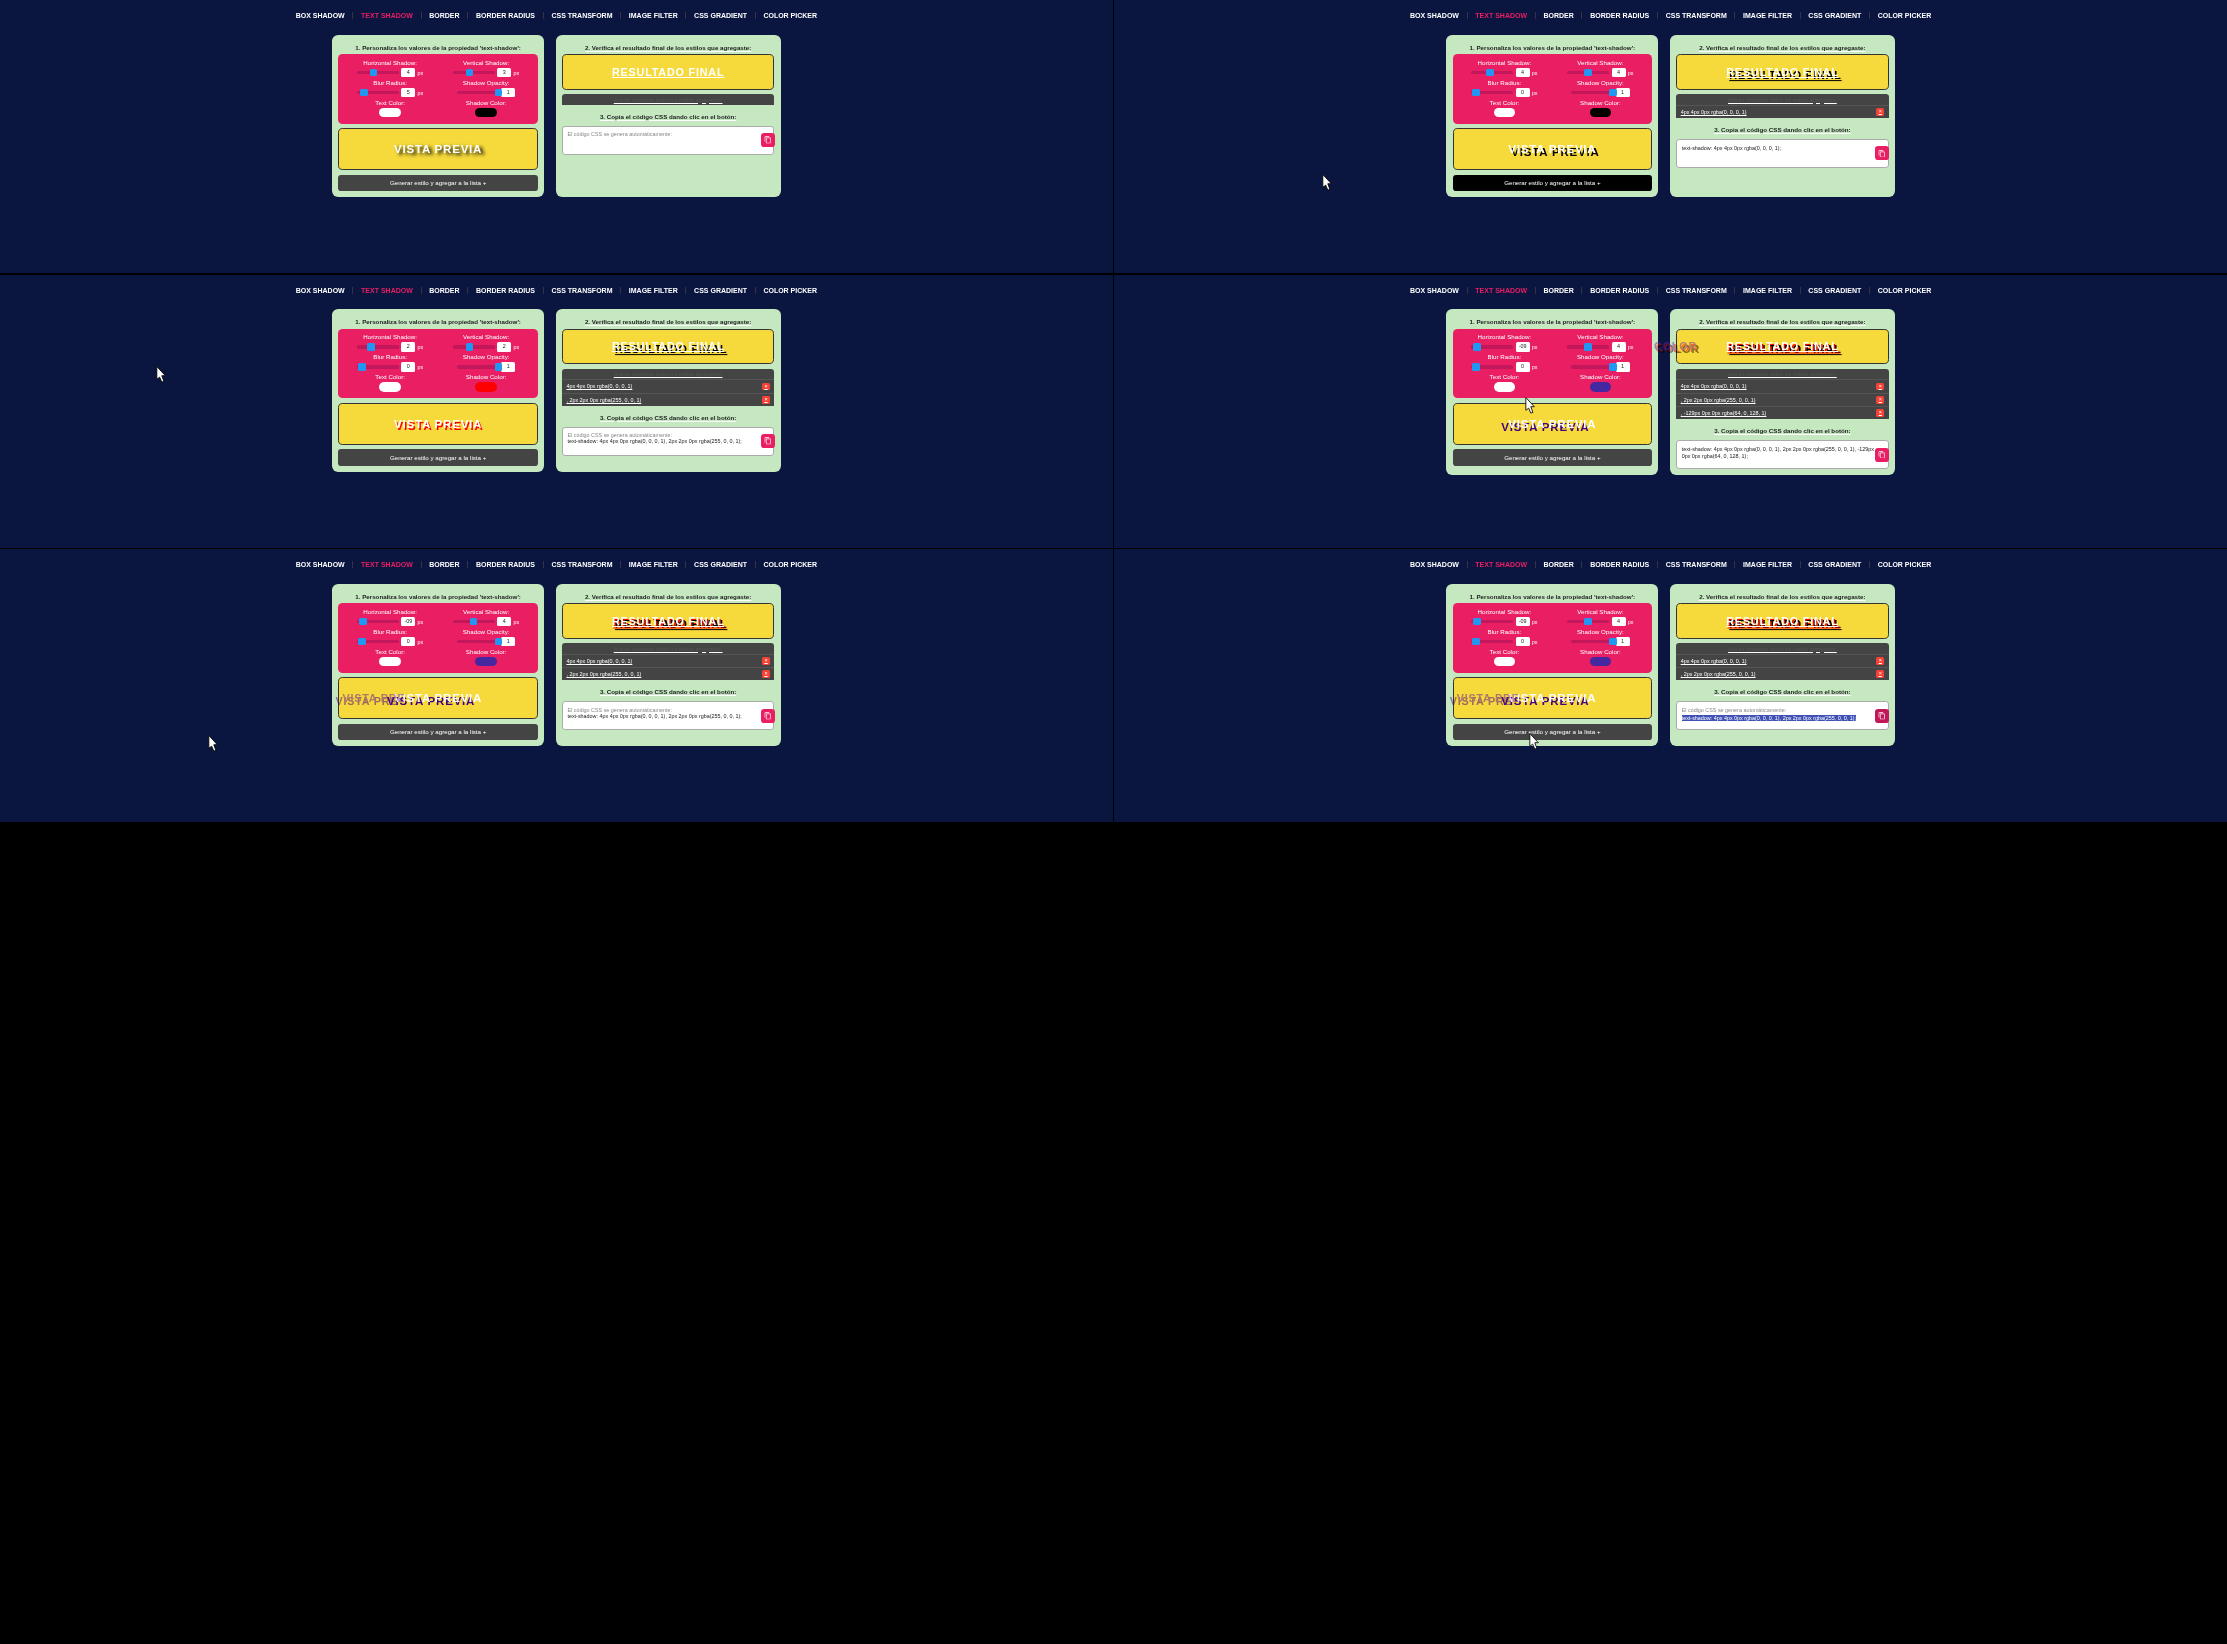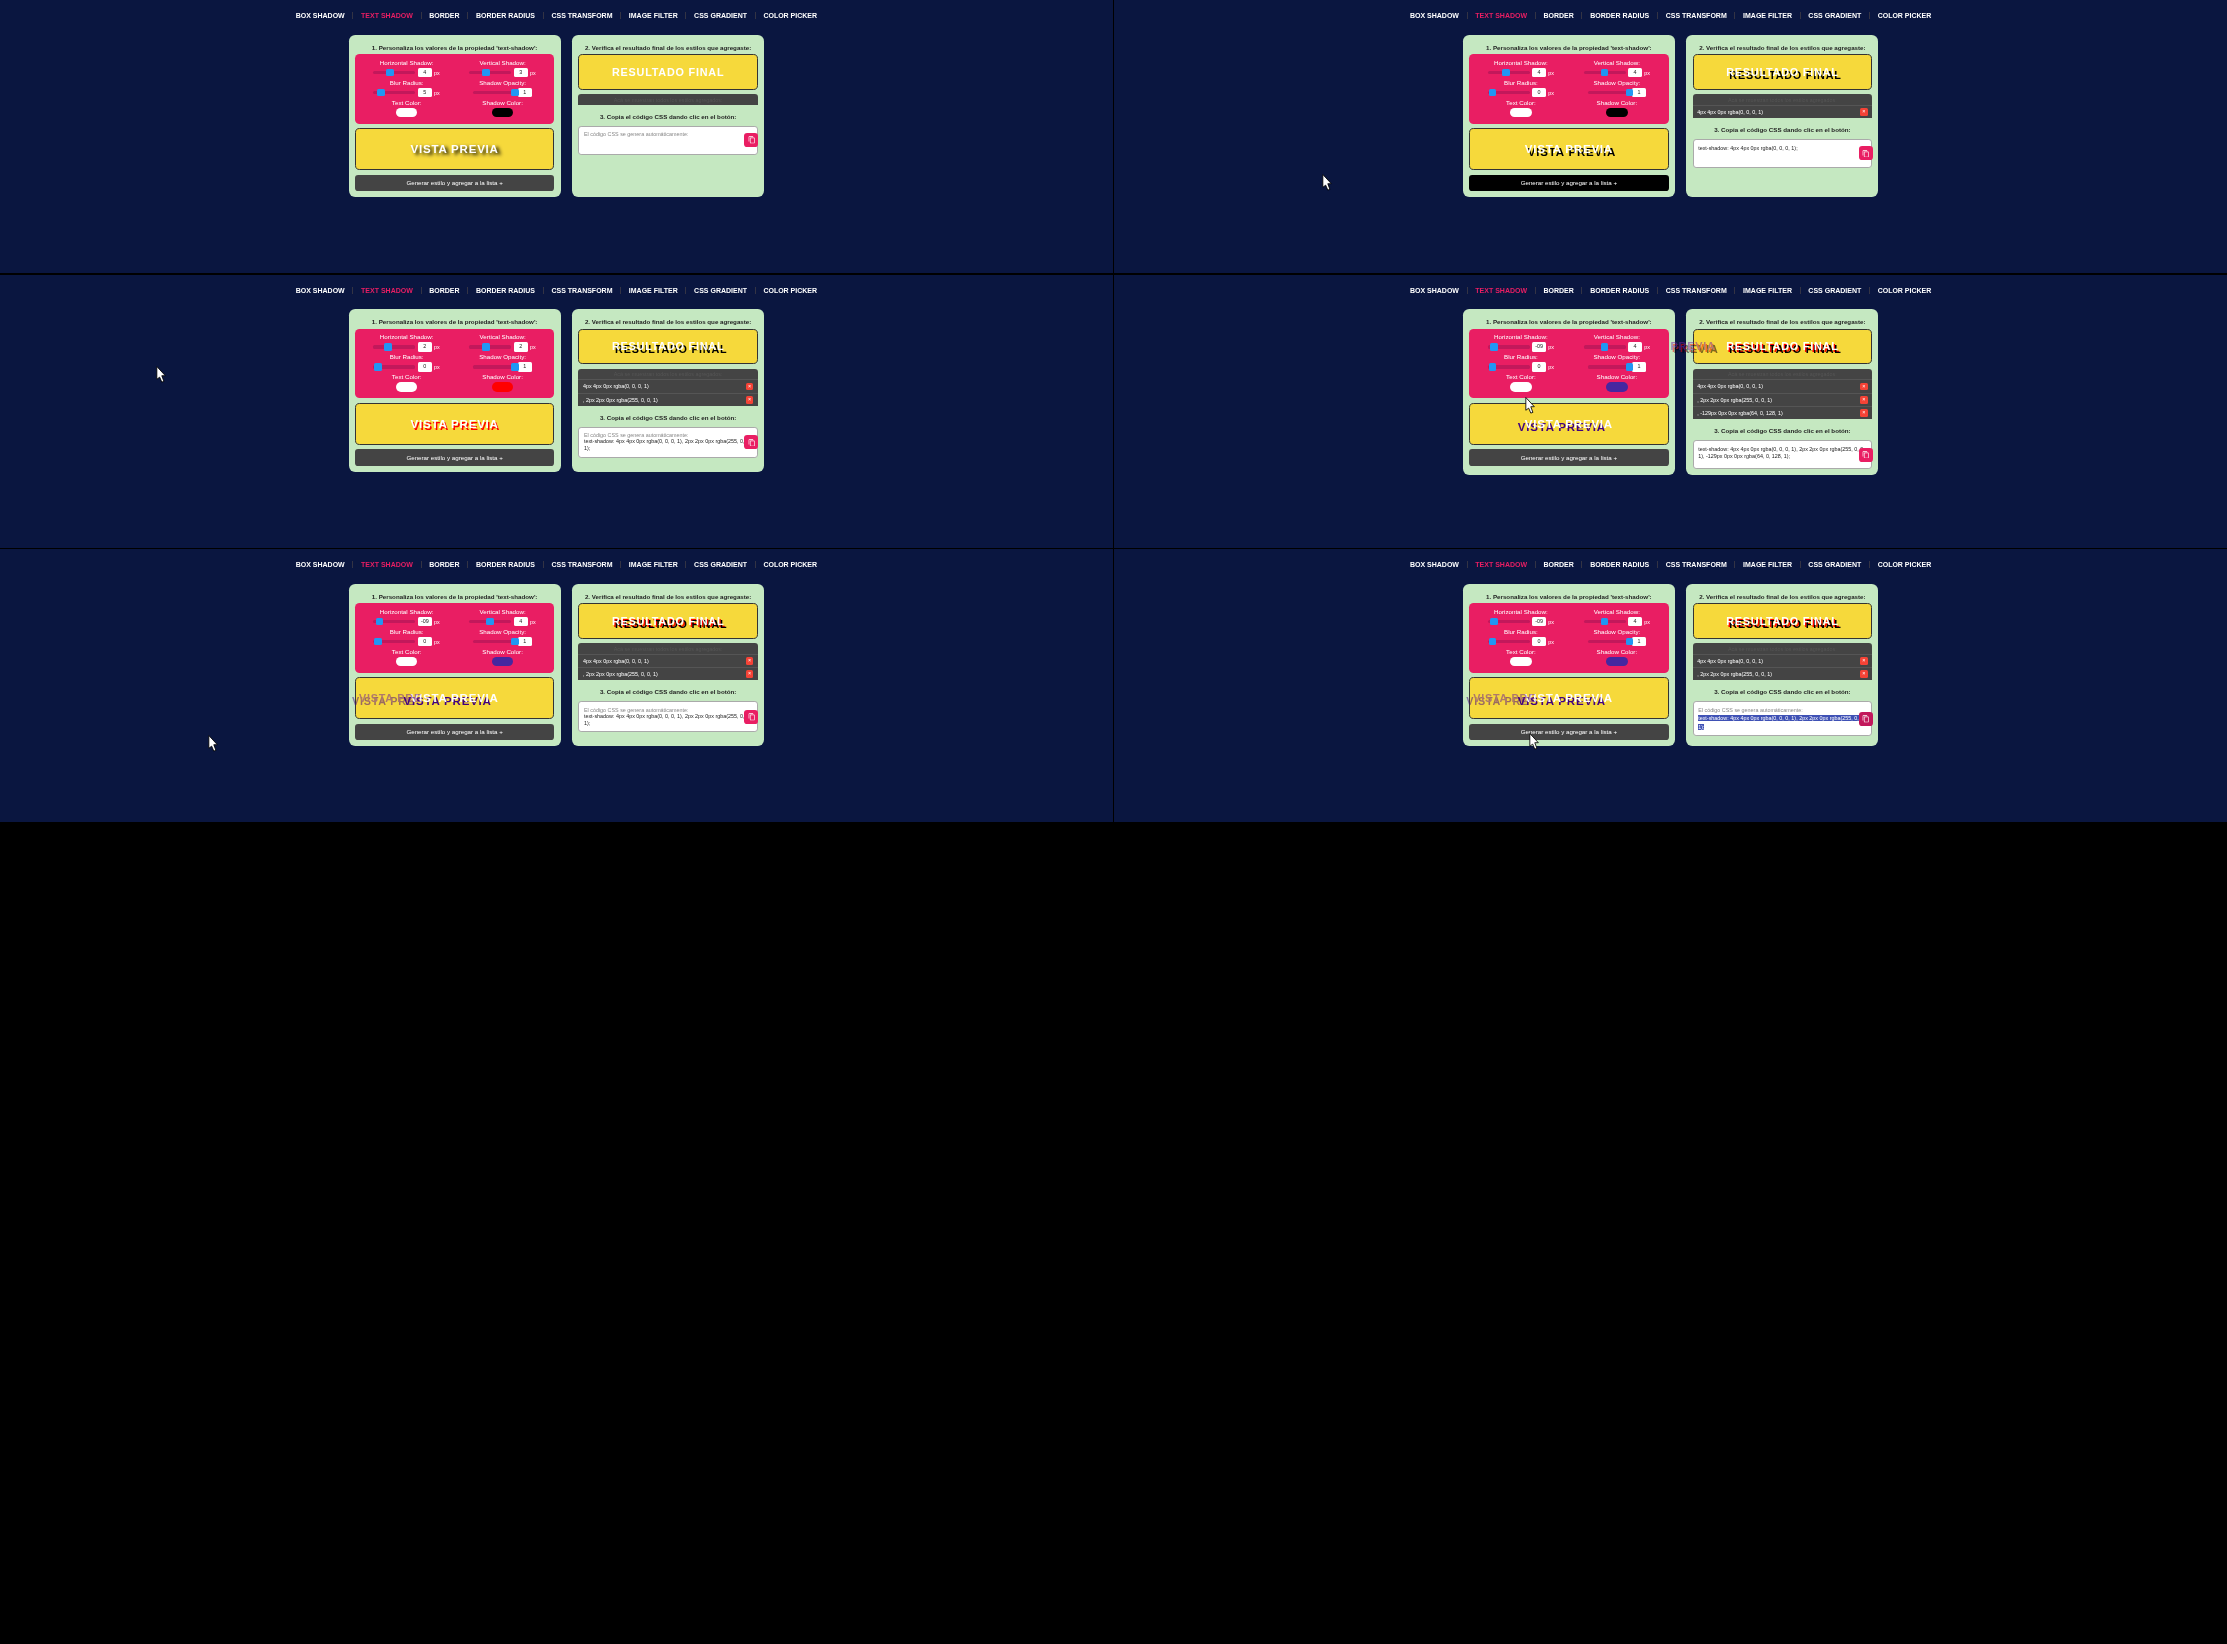--- a/index.html
+++ b/index.html
@@ -11,21 +11,21 @@
   }
   .grid { display: grid; grid-template-columns: 1fr 1fr; grid-template-rows: repeat(3,1fr); gap:1.5px; width:100%; }
   .cell { background:#0a1640; padding:7.7px 38px 23px; position:relative; min-height:273px; }
   .nav { text-align:center; padding:4.6px 0 15.4px; font-size:7px; font-weight:bold; }
   .nav span { padding:0 7.7px; border-right:0.8px solid #334; display:inline-block; }
   .nav span:last-child { border:none; }
   .nav .active { color:#e91e63; }
   .cols { display:flex; gap:11.5px; justify-content:center; }
   .panel-l, .panel-r { background:#c5e8c1; border-radius:6.2px; padding:6.2px; }
   .panel-l { width:212px; }
-  .panel-r { width:192px; }
+  .panel-r { width:225px;text-decoration:underline; }
   .hdr { color:#222; font-size:6.2px; font-weight:bold; text-align:center; padding:3.1px 0; }
   .controls { background:#e91e63; border-radius:4.6px; display:grid; grid-template-columns:1fr 1fr; gap:1.5px; padding:4.6px; }
   .ctrl { text-align:center; }
   .ctrl label { color:#fff; font-size:6.2px; display:block; margin-bottom:2.3px; }
   .row { display:flex; align-items:center; gap:2.3px; justify-content:center; }
   .slider { flex:1; height:3.1px; background:#c2185b; border-radius:1.5px; position:relative; max-width:42px;}
   .thumb { position:absolute; top:-2.3px; width:7.7px; height:7.7px; background:#2196f3; border-radius:1.5px; }
   .val { background:#fff; color:#222; font-size:5.4px; width:14px; height:9.2px; line-height:9.2px; border-radius:1.5px; }
   .unit { color:#fff; font-size:5.4px; }
   .swatch { width:21.6px; height:9.2px; border-radius:6.2px; display:inline-block; }
@@ -321,21 +321,21 @@
               </div>
             </div>
             <div class="ctrl"><label>Text Color:</label><span class="swatch" style="background:#fff"></span></div>
             <div class="ctrl"><label>Shadow Color:</label><span class="swatch" style="background:#4527a0"></span></div>
           </div>
           <div class="preview" style="text-shadow:-7px 3.1px 0px rgba(64,0,128,1)"><span>VISTA PREVIA</span></div>
           <div class="gen" style="">Generar estilo y agregar a la lista +</div>
         </div>
         <div class="panel-r">
           <div class="hdr">2. Verifica el resultado final de los estilos que agregaste:</div>
-          <div class="result" style="text-shadow:3.1px 3.1px 0px rgba(0,0,0,1), 1.5px 1.5px 0px rgba(255,0,0,1); position:relative"><span class="ghost" style="left:-23px; color:#7b1fa2">PREVIA</span><span>RESULTADO FINAL</span></div>
+          <div class="result" style="text-shadow:3.1px 3.1px 0px rgba(0,0,0,1), 1.5px 1.5px 0px rgba(255,0,0,1); position:relative"><span class="ghost" style="left:-23px; color:#7b1fa2">COLOR</span><span>RESULTADO FINAL</span></div>
           <div class="note">Acá se muestran todos los estilos agregados:</div>
           <div class="list">
             <div class="item">
               <span>4px 4px 0px rgba(0, 0, 0, 1)</span>
               <span class="del">×</span>
             </div>
             <div class="item">
               <span>, 2px 2px 0px rgba(255, 0, 0, 1)</span>
               <span class="del">×</span>
             </div>

